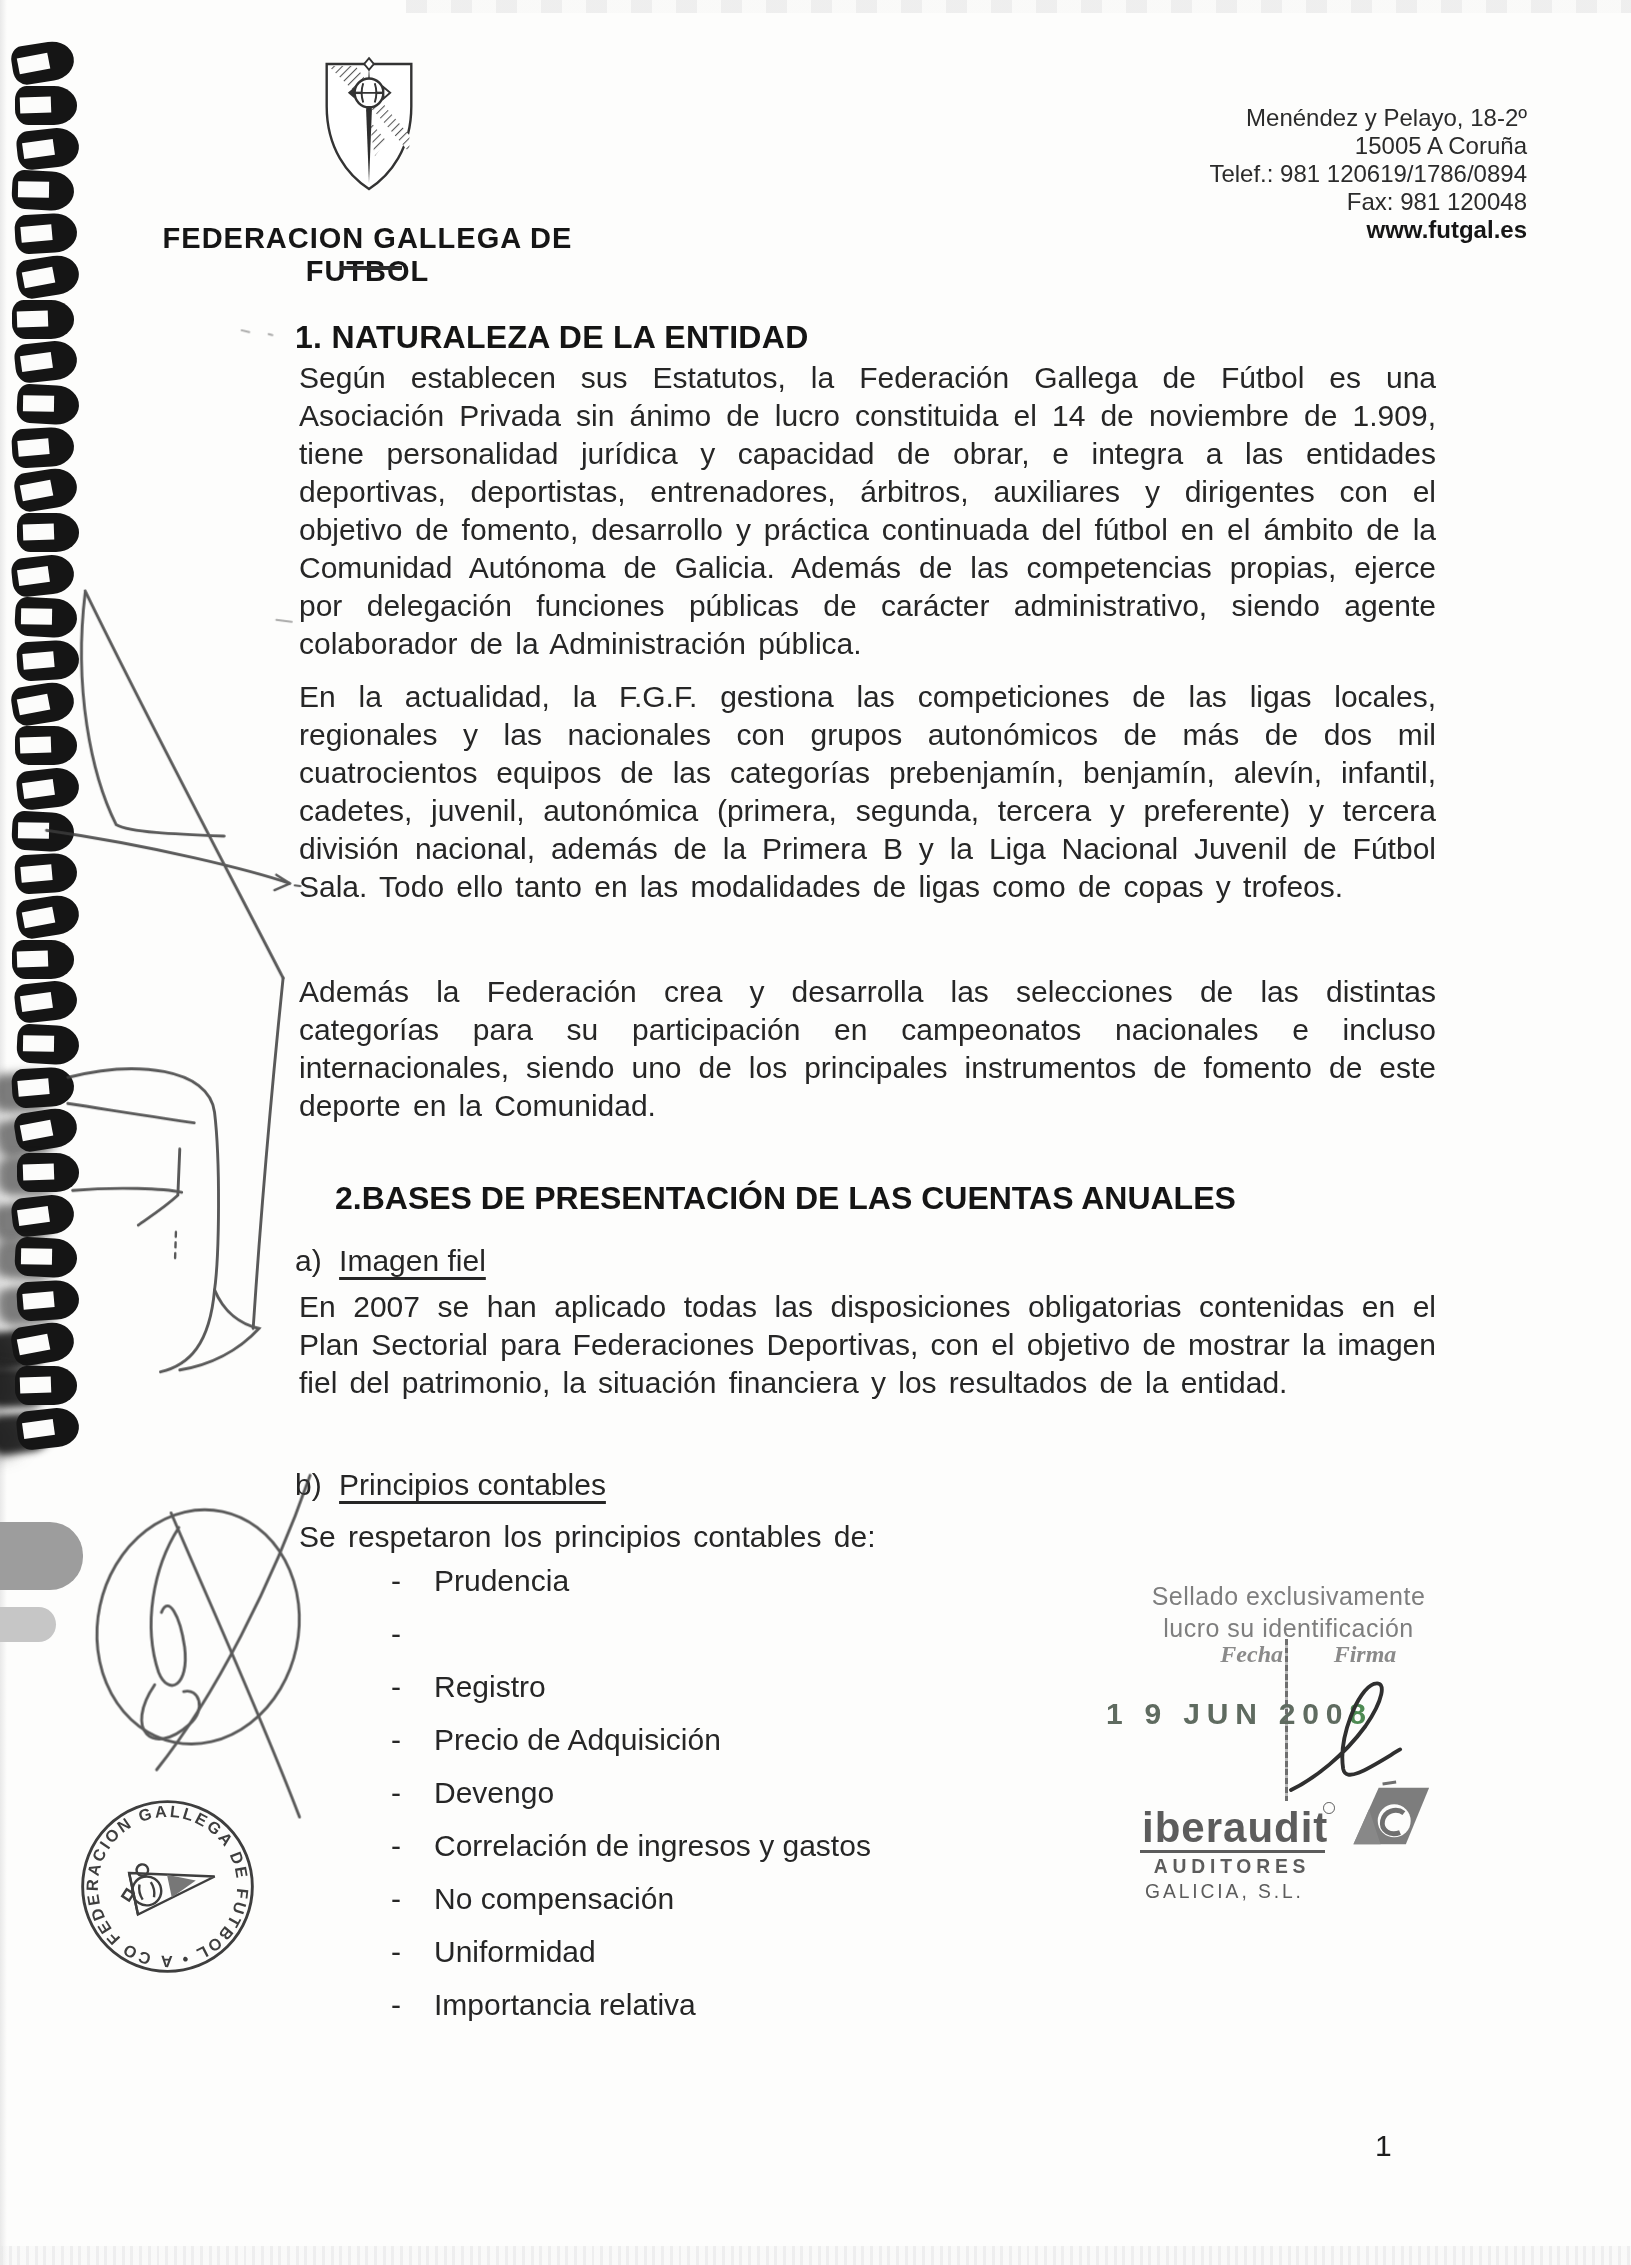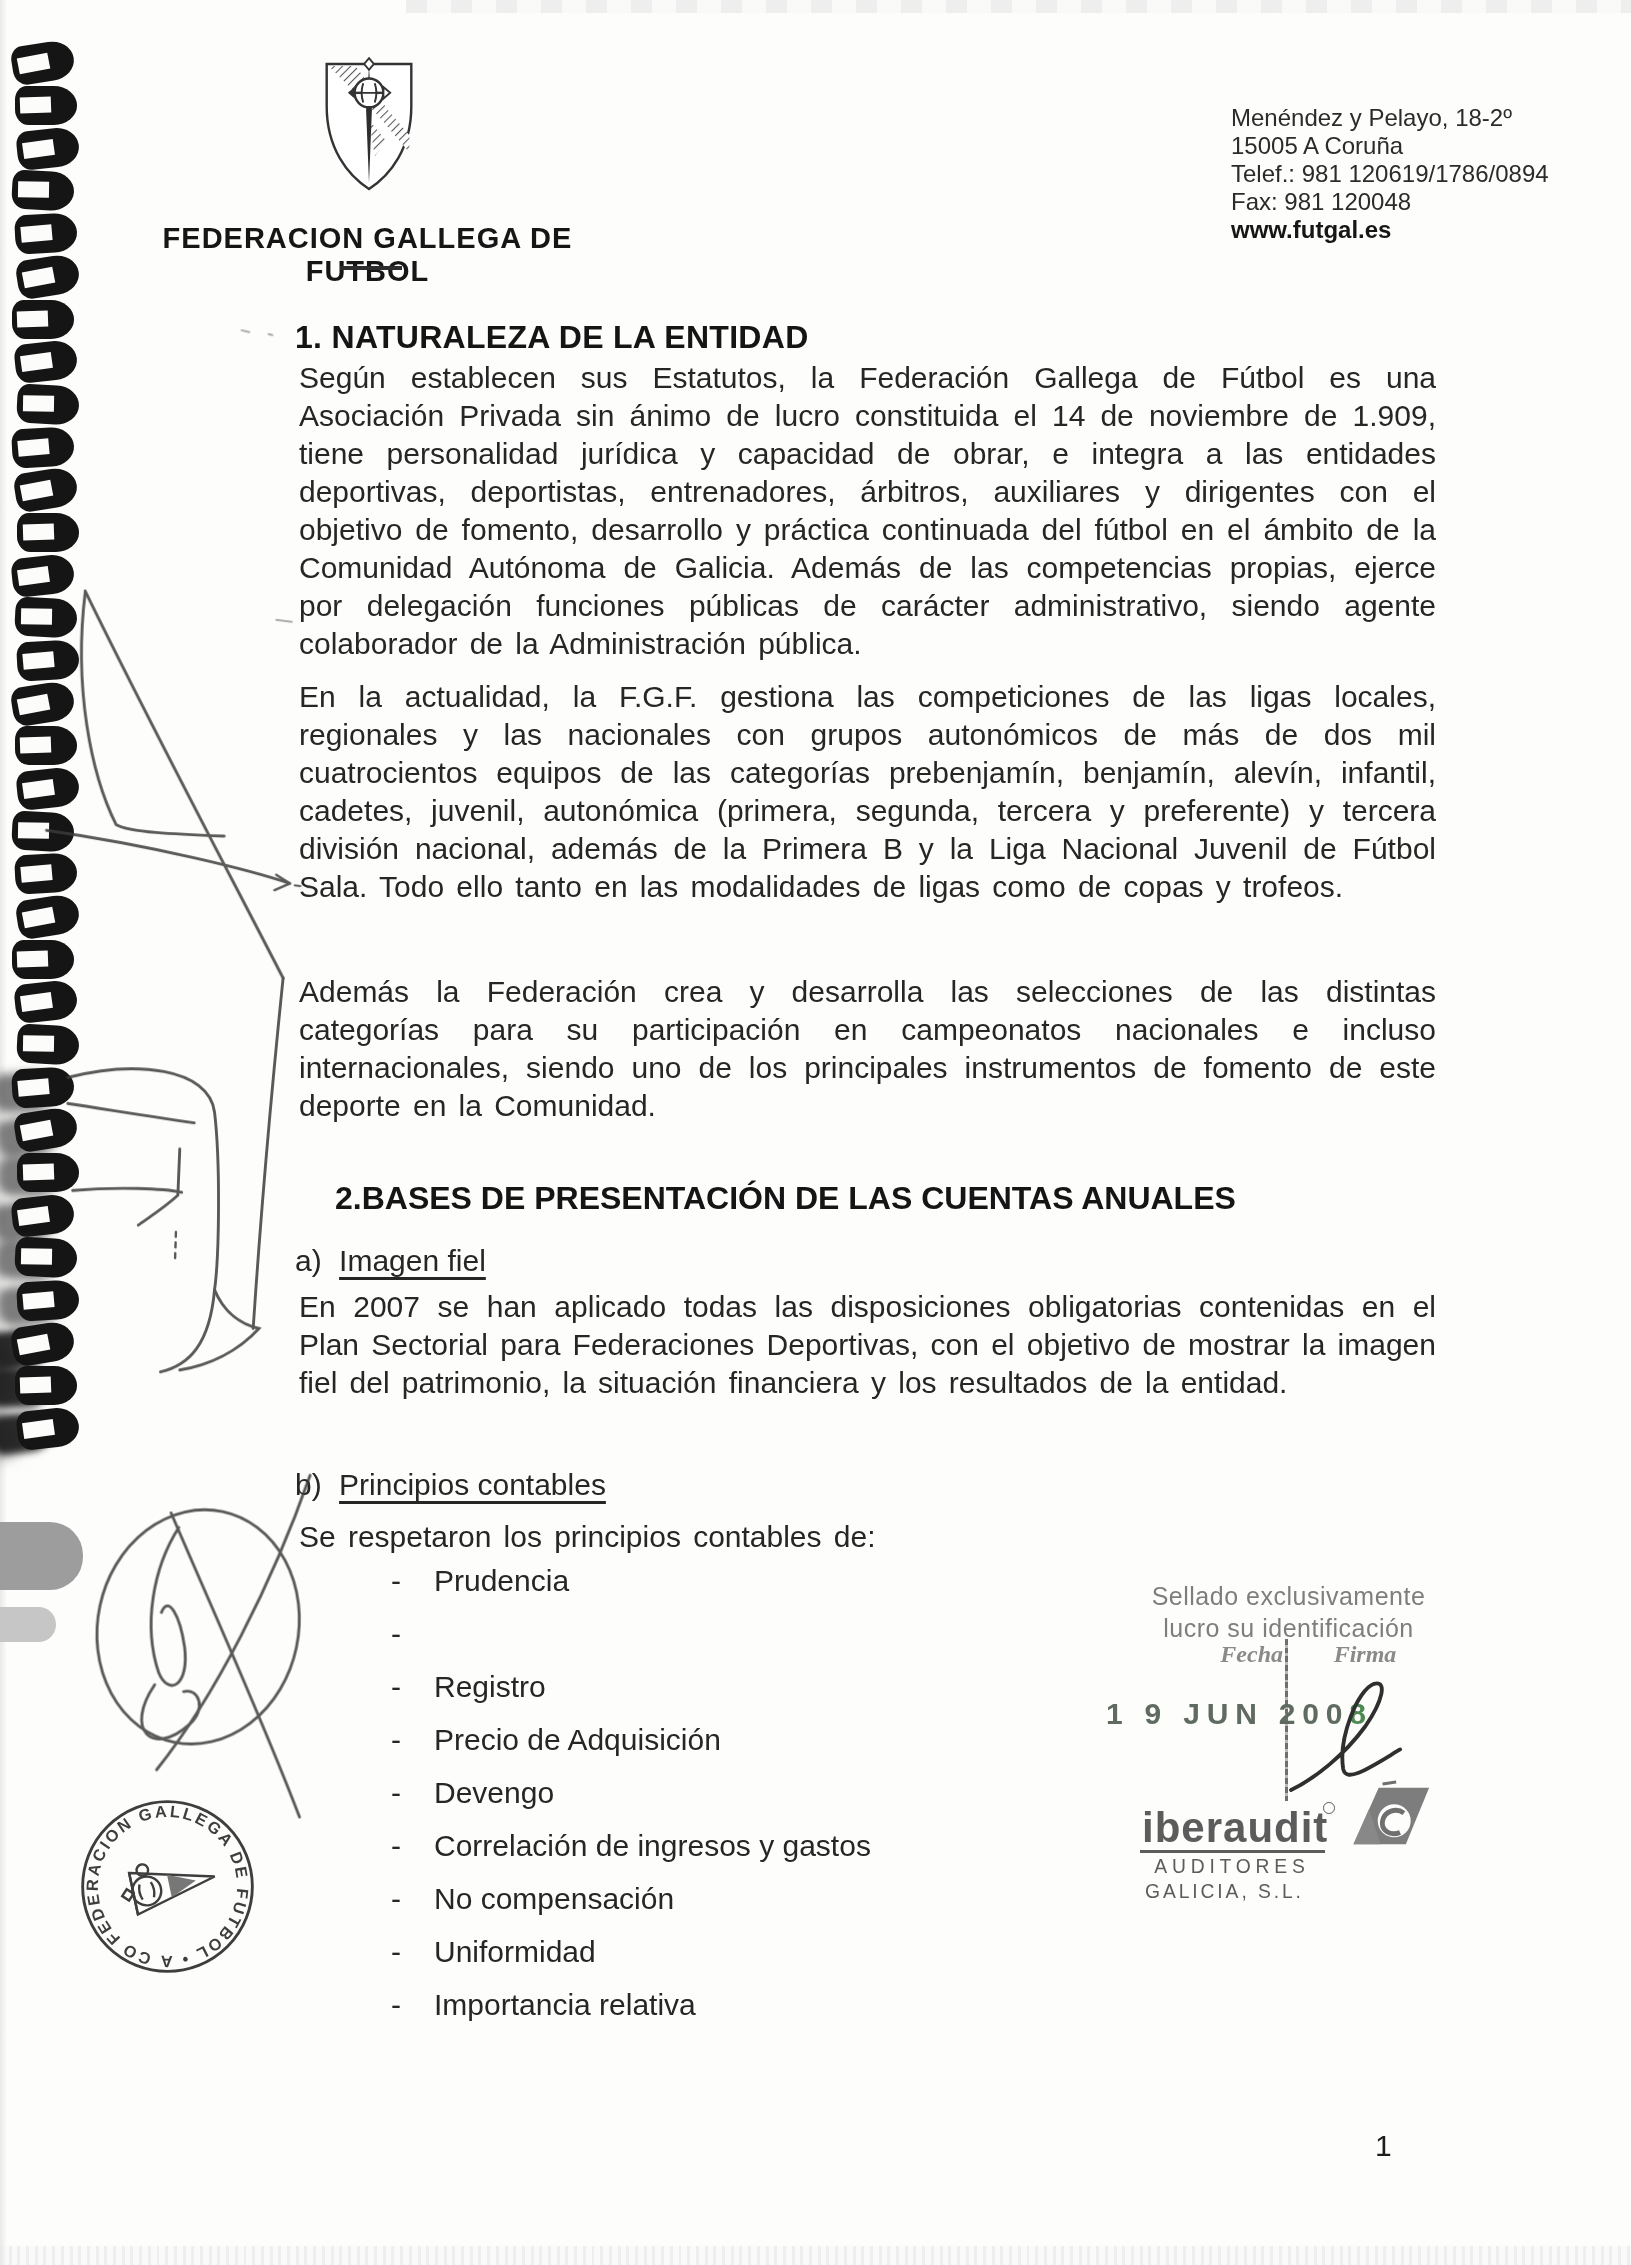--- a/index.html
+++ b/index.html
@@ -19,21 +19,21 @@
   .loop::after{content:'';position:absolute;left:5.8px;top:10.6px;width:31px;height:16.4px;background:#fcfcfb;transform:rotate(-2deg);}
   .loop.smear::before{box-shadow:-19.3px 3.9px 9.7px rgba(55,55,55,.65);}
   .loop.smear2::before{box-shadow:-27px 1.9px 7.7px rgba(25,25,25,.9),-56px 3.9px 15.4px rgba(70,70,70,.55);}
   .graybar1{position:absolute;left:0;top:1522px;width:83px;height:68px;background:#9d9d9d;border-radius:0 33px 33px 0;}
   .graybar2{position:absolute;left:0;top:1607px;width:56px;height:35px;background:#c6c6c6;border-radius:0 17.4px 17.4px 0;}
 
   
   .org-name{position:absolute;left:126px;top:222px;width:483px;text-align:center;
     font-size:29px;font-weight:bold;color:#161616;letter-spacing:1px;}
   .org-underline{position:absolute;left:340px;top:266px;width:62px;height:3.9px;background:#2d2d2d;}
-  .address{position:absolute;left:1231px;top:104px;width:348px;text-align:left;
+  .address{position:absolute;left:1179px;top:104px;width:348px;text-align:right;
     font-size:24px;line-height:28px;color:#2b2b2b;}
   .address .web{font-weight:bold;color:#161616;}
 
   
   .h1{position:absolute;left:295px;top:319px;width:1139px;font-size:32px;font-weight:bold;color:#151515;letter-spacing:0.3px;}
   .para{position:absolute;left:299px;width:1137px;font-size:30px;line-height:38px;
     text-align:justify;word-spacing:3.9px;color:#262626;}
   .p1{top:359px;} .p2{top:678px;} .p3{top:973px;}
   .h2{position:absolute;left:295px;top:1180px;width:1178px;font-size:32px;font-weight:bold;color:#151515;margin-left:40px;}
   .sub{position:absolute;left:295px;font-size:30px;color:#262626;}
@@ -52,21 +52,21 @@
   .stampdiv{position:absolute;left:1285px;top:1639px;width:2.9px;height:162px;
     background:repeating-linear-gradient(180deg,#6f6f6f 0 5.8px,#b9b9b9 5.8px 8.7px);}
   .datestamp{position:absolute;left:1106px;top:1697px;font-size:30px;font-weight:bold;
     letter-spacing:6.8px;color:#5f6b60;white-space:nowrap;}
   .datestamp .g8{color:#4d8a52;}
   .iber{position:absolute;left:1142px;top:1804px;font-size:42px;font-weight:bold;
     color:#5c5c5c;letter-spacing:1px;}
   .iber-ring{position:absolute;left:1323px;top:1802px;width:9.7px;height:9.7px;border:1.9px solid #5c5c5c;border-radius:50%;}
   .iber-underline{position:absolute;left:1140px;top:1850px;width:185px;height:2.9px;background:#5c5c5c;}
   .auditores{position:absolute;left:1145px;top:1856px;width:174px;text-align:center;
-    font-size:19.3px;letter-spacing:4.8px;color:#5c5c5c;}
+    font-size:19.3px;letter-spacing:4.8px;color:#5c5c5c;font-weight:bold;}
   .galicia{position:absolute;left:1145px;top:1881px;width:174px;
     font-size:19.3px;letter-spacing:2.9px;color:#5c5c5c;}
 
   svg{position:absolute;overflow:visible;}
   .pen{pointer-events:none;}
 </style>
 </head>
 <body>
 
 <div class="page">

